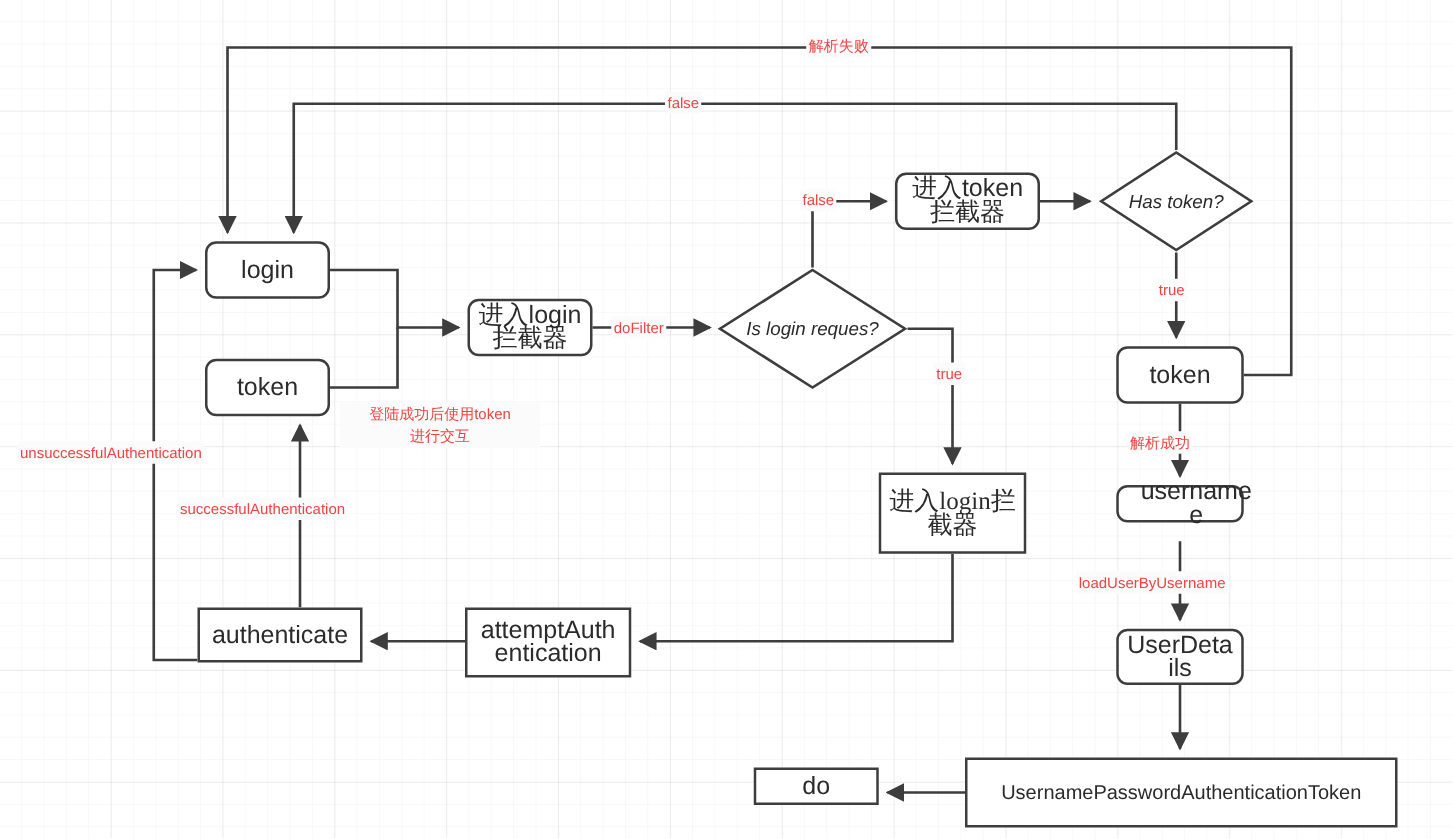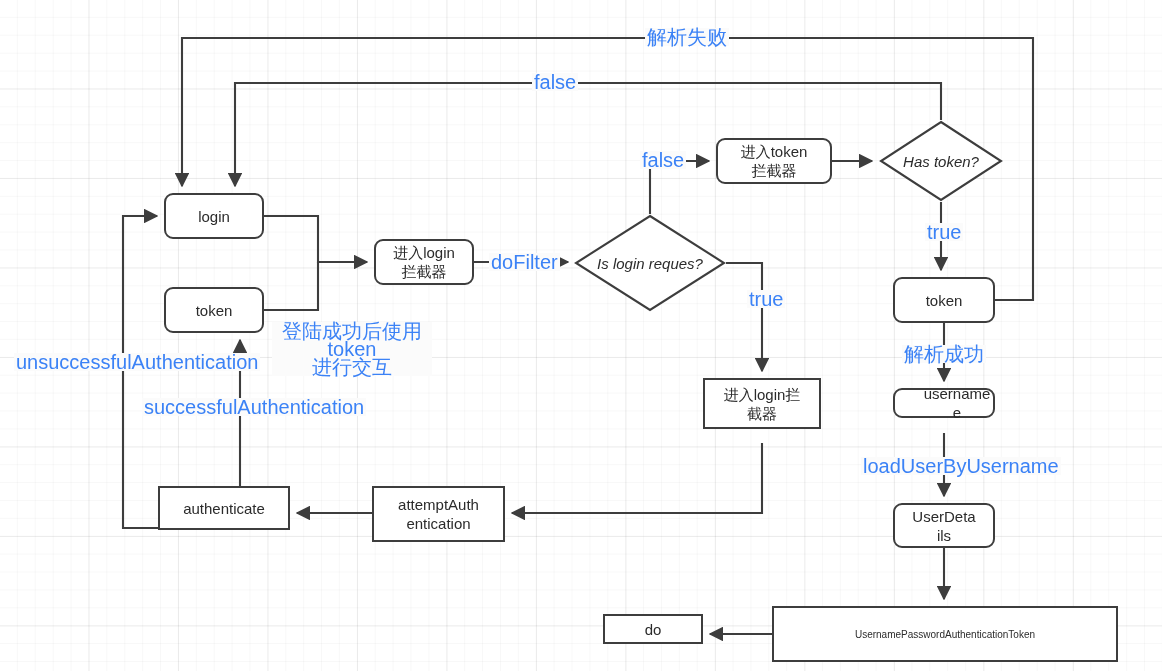--- a/index.html
+++ b/index.html
@@ -32,21 +32,21 @@
   .node {
     position: absolute;
     box-sizing: border-box;
     display: flex;
     align-items: center;
     justify-content: center;
     text-align: center;
     background: #ffffff;
     border: 2px solid #3d3d3d;
     color: #2b2b2b;
-    font-size: 15px;
+    font-size: 20px;
     line-height: 19px;
     z-index: 2;
   }
   .node.rounded { border-radius: 9px; }
   .node.sharp   { border-radius: 0; }
   .node-label { padding: 0 3px; display: block; }
 
   .diamond {
     position: absolute;
     z-index: 2;
@@ -62,23 +62,23 @@
     justify-content: center;
     font-size: 15px;
     color: #2b2b2b;
     white-space: nowrap;
     z-index: 3;
     font-style: italic;
   }
 
   .edge-label {
     position: absolute;
-    font-size: 20px;
+    font-size: 12px;
     line-height: 18px;
-    color: #3b82f6;
+    color: #ef4444;
     background: #fbfbfb;
     padding: 0 2px;
     white-space: nowrap;
     z-index: 3;
   }
   .edge-label.multiline { white-space: normal; text-align: center; }
 </style>
 </head>
 <body>
 
@@ -149,37 +149,37 @@
   </div>
 
   <div class="node rounded" style="left:893px; top:388px; width:102px; height:30px;padding-left:26px;">
     <span class="node-label">username<br>e</span>
   </div>
 
   <div class="node rounded" style="left:893px; top:503px; width:102px; height:45px;">
     <span class="node-label">UserDeta<br>ils</span>
   </div>
 
-  <div class="node sharp" style="left:703px; top:378px; width:118px; height:51px;">
+  <div class="node sharp" style="left:703px; top:378px; width:118px; height:65px;font-family:Liberation Serif, serif;">
     <span class="node-label">进入login拦<br>截器</span>
   </div>
 
   <div class="node sharp" style="left:158px; top:486px; width:132px; height:44px;">
     <span class="node-label">authenticate</span>
   </div>
 
   <div class="node sharp" style="left:372px; top:486px; width:133px; height:56px;">
     <span class="node-label">attemptAuth<br>entication</span>
   </div>
 
   <div class="node sharp" style="left:603px; top:614px; width:100px; height:30px;">
     <span class="node-label">do</span>
   </div>
 
-  <div class="node sharp" style="left:772px; top:606px; width:346px; height:56px; font-size:10px;">
+  <div class="node sharp" style="left:772px; top:606px; width:346px; height:56px; font-size:16px;">
     <span class="node-label">UsernamePasswordAuthenticationToken</span>
   </div>
 
   <div class="diamond" style="left:574px; top:214px; width:152px; height:98px;">
     <svg width="152" height="98" viewBox="0 0 152 98" xmlns="http://www.w3.org/2000/svg">
       <polygon points="76,2 150,49 76,96 2,49" fill="#ffffff" stroke="#3d3d3d" stroke-width="2.1"></polygon>
     </svg>
     <span class="diamond-label">Is login reques?</span>
   </div>
 

